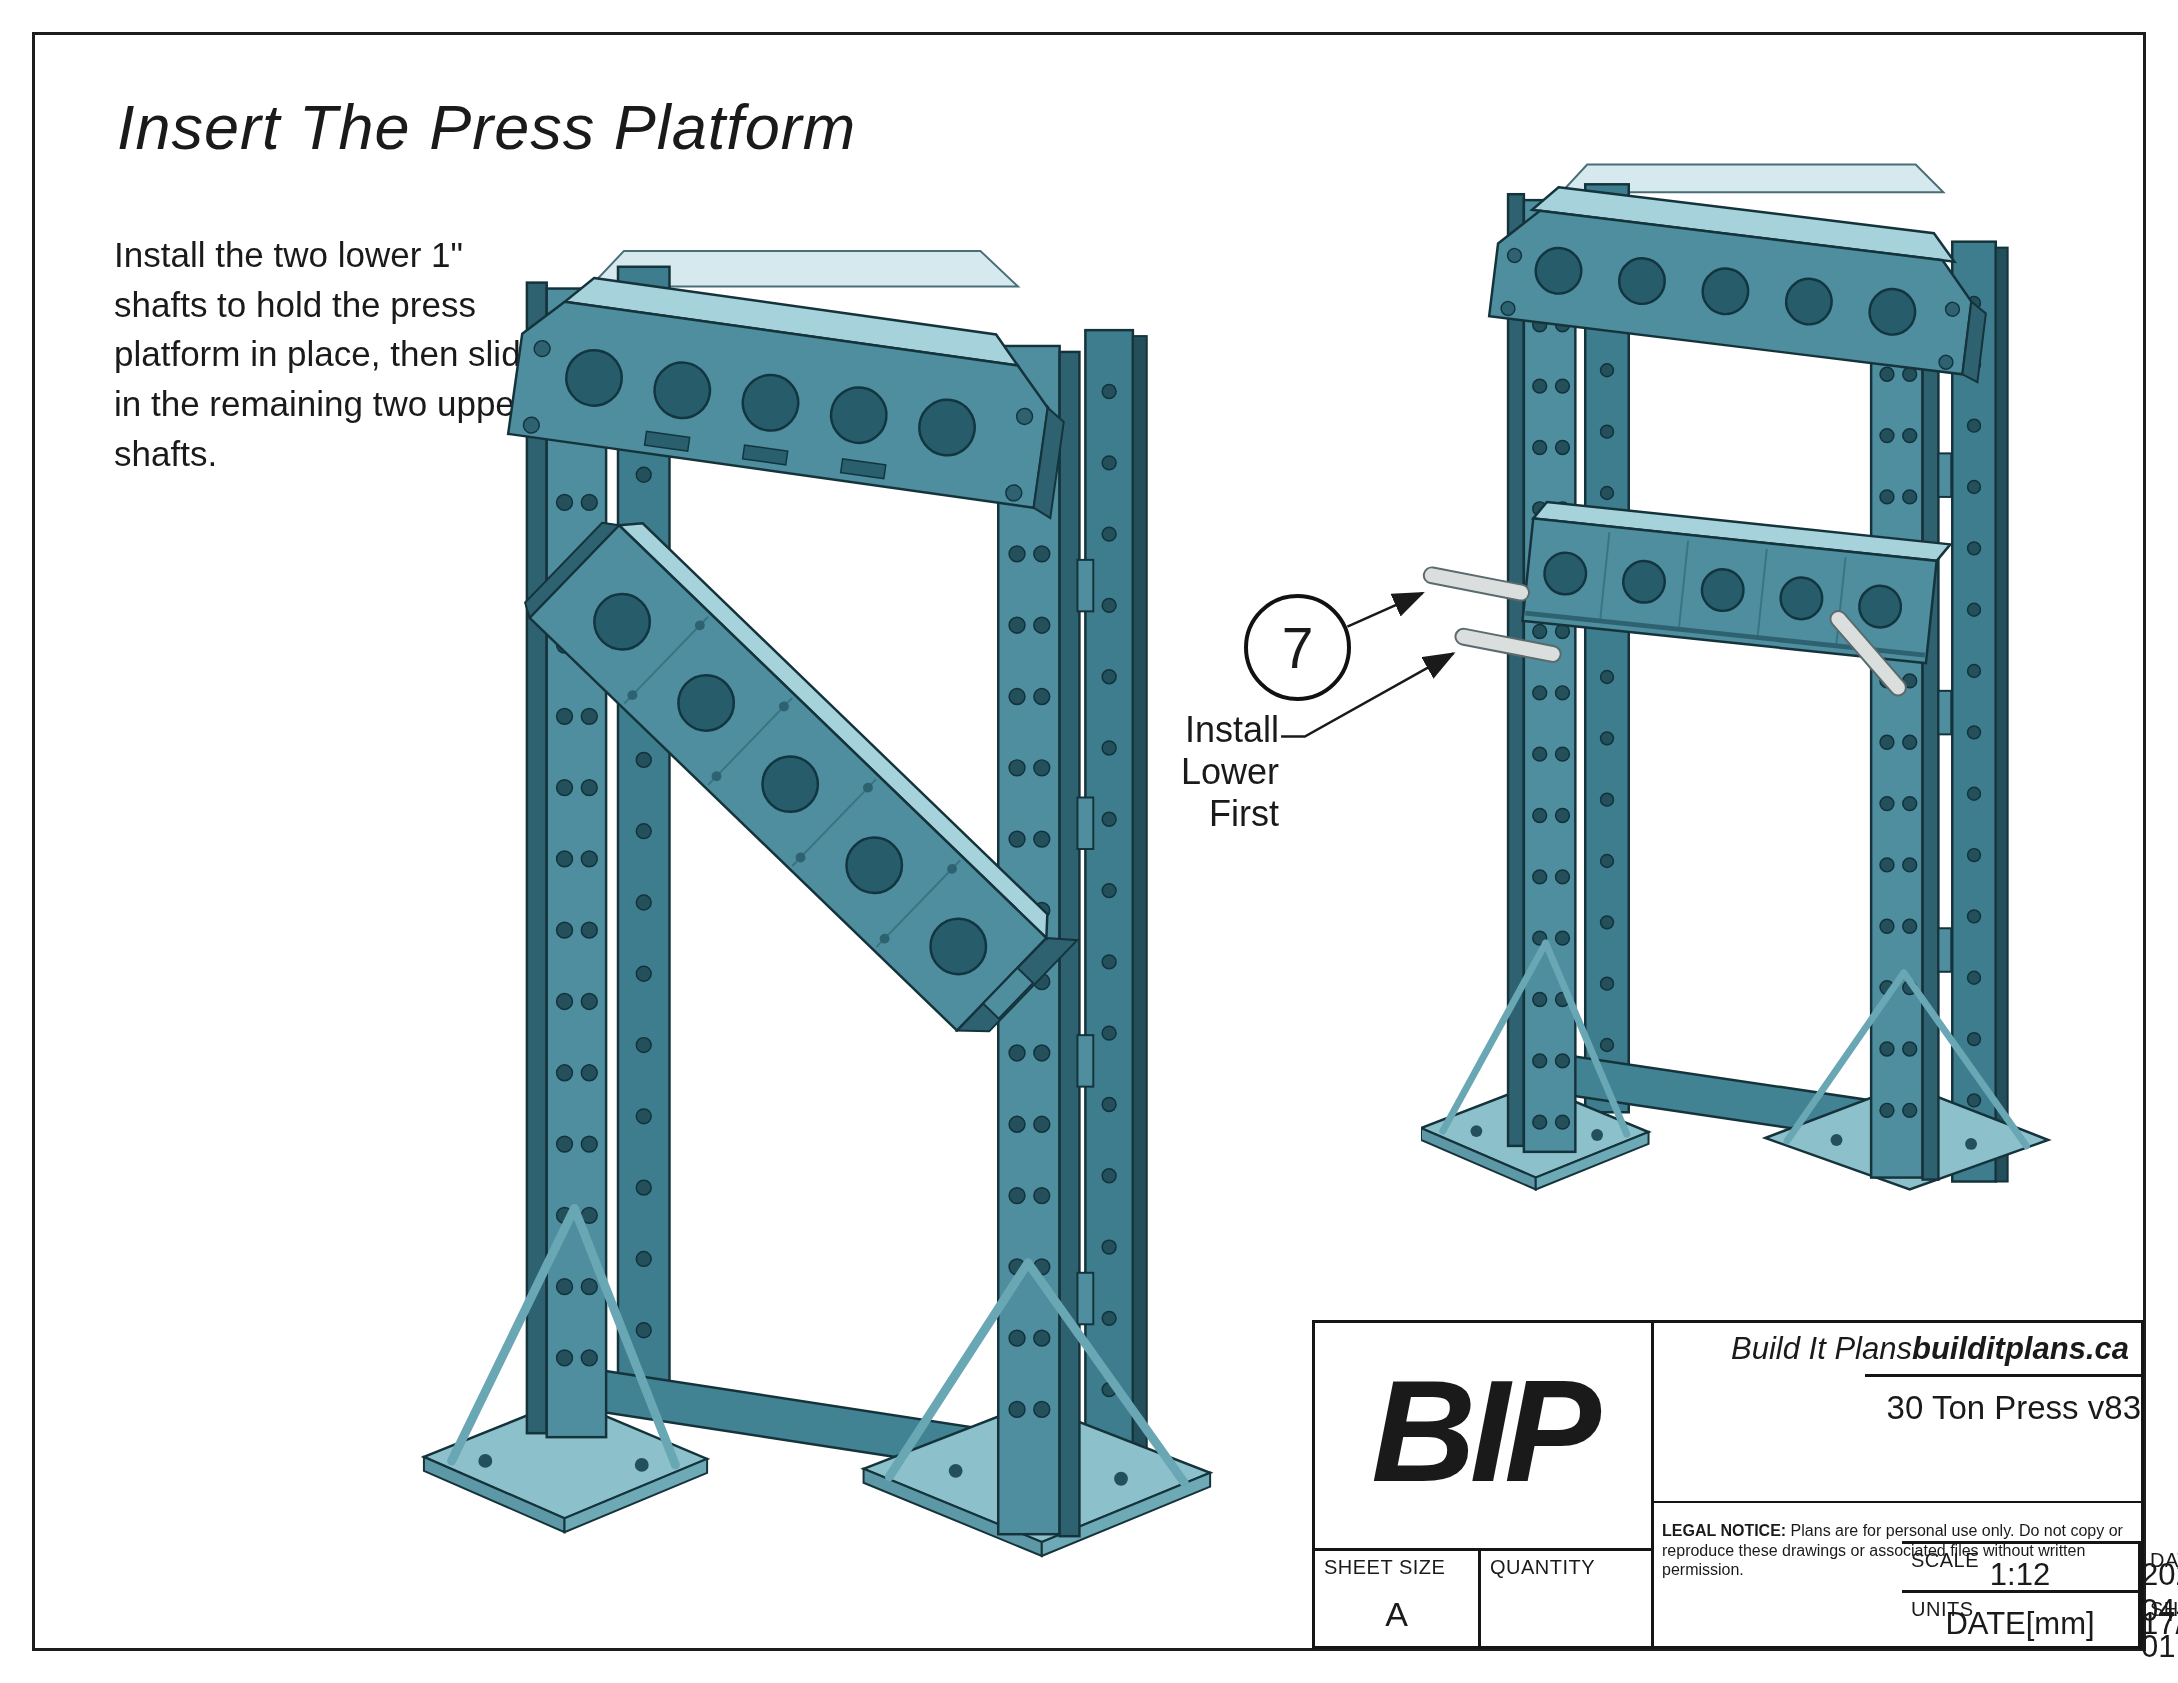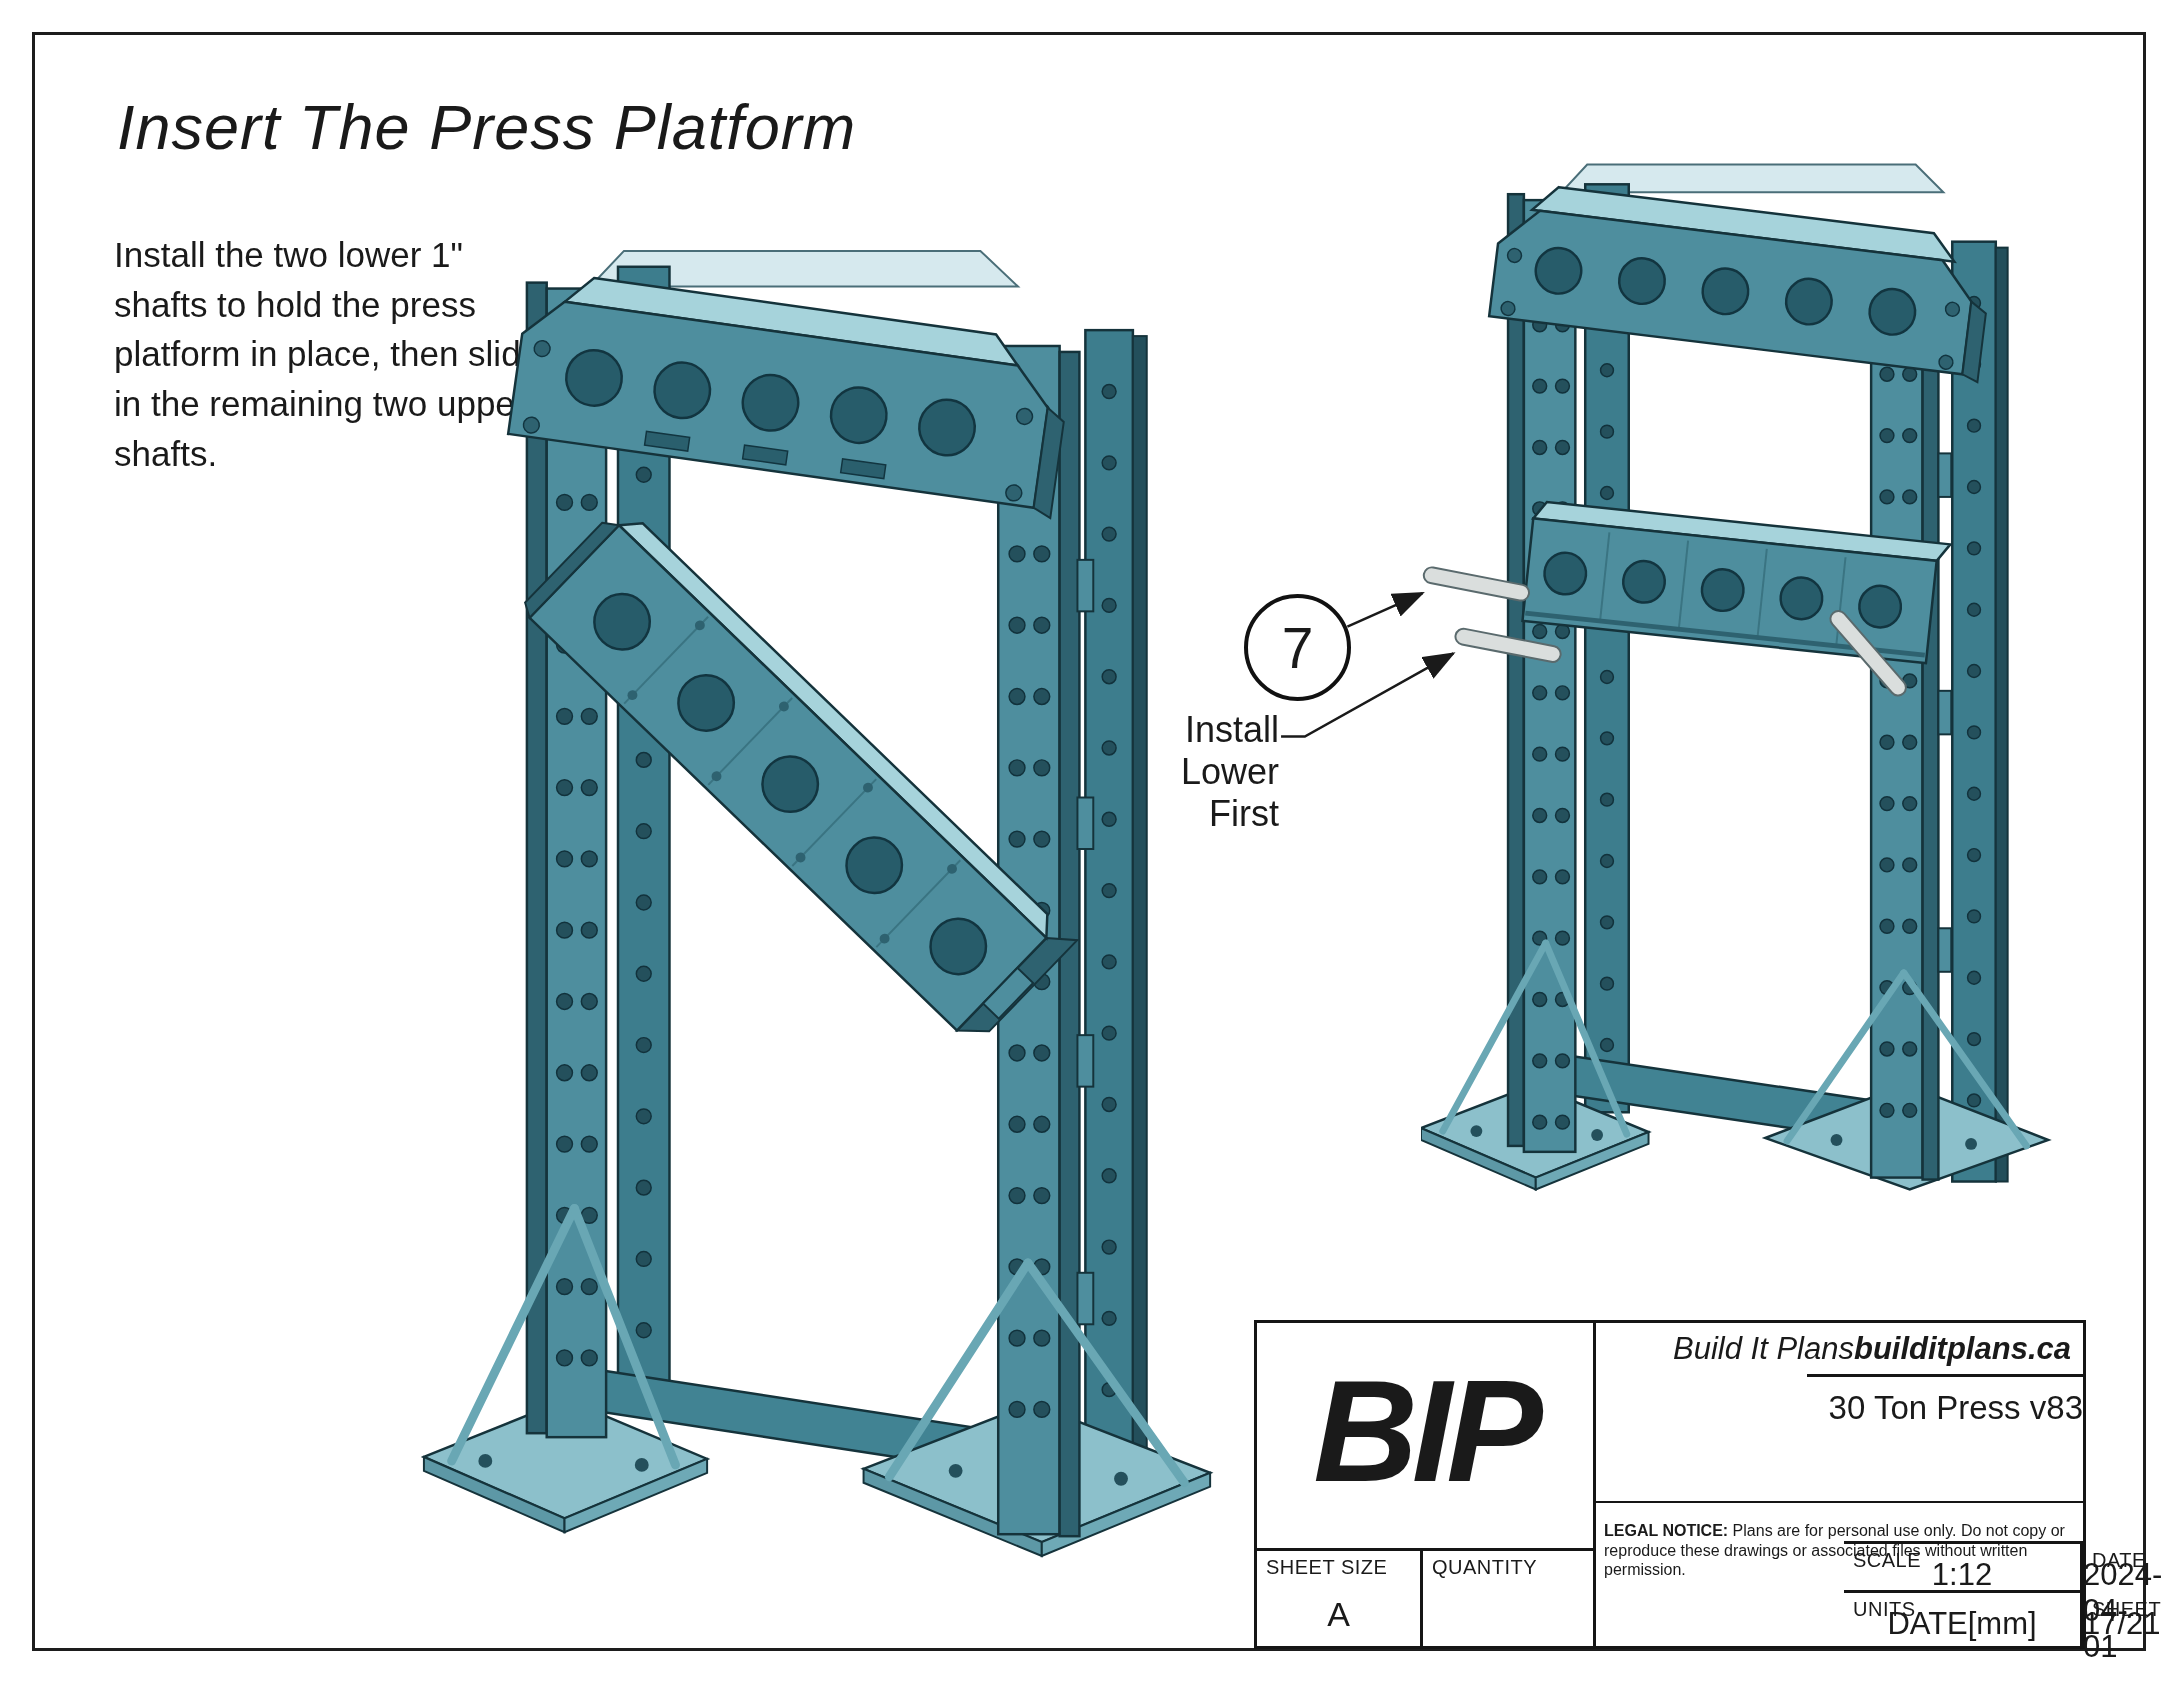--- a/index.html
+++ b/index.html
@@ -17,21 +17,21 @@
 
   .overlay { position:absolute; left:0; top:0; pointer-events:none; }
 
   .balloon { position:absolute; left:1244px; top:594px; width:107px; height:107px;
              border:4px solid #111; border-radius:50%; background:#fff;
              display:flex; align-items:center; justify-content:center; font-size:57px; }
   .install-note { position:absolute; left:1089px; top:709px; width:190px; text-align:right;
                   font-size:36px; line-height:1.16; white-space:pre-line; }
 
   
-  .title-block { position:absolute; left:1254px; top:1320px; width:832px; height:329px;
+  .title-block { position:absolute; left:1312px; top:1320px; width:832px; height:329px;
                  border:3px solid #151515; background:#fff; display:flex; }
   .tb-left { width:339px; border-right:3px solid #151515; display:flex; flex-direction:column; }
   .tb-logo { flex:1; display:flex; align-items:center; justify-content:center;
              font-size:145px; font-weight:bold; font-style:italic; letter-spacing:-6px; padding-bottom:8px; }
   .tb-left-bottom { height:98px; border-top:3px solid #151515; display:flex; }
   .tb-cell { position:relative; }
   .tb-sheet-size { width:166px; border-right:3px solid #151515; }
   .tb-quantity { flex:1; }
   .tb-label { position:absolute; top:5px; left:9px; font-size:20px; letter-spacing:0.5px; }
   .tb-center-value { position:absolute; top:44px; left:0; width:100%; text-align:center; font-size:34px; }

